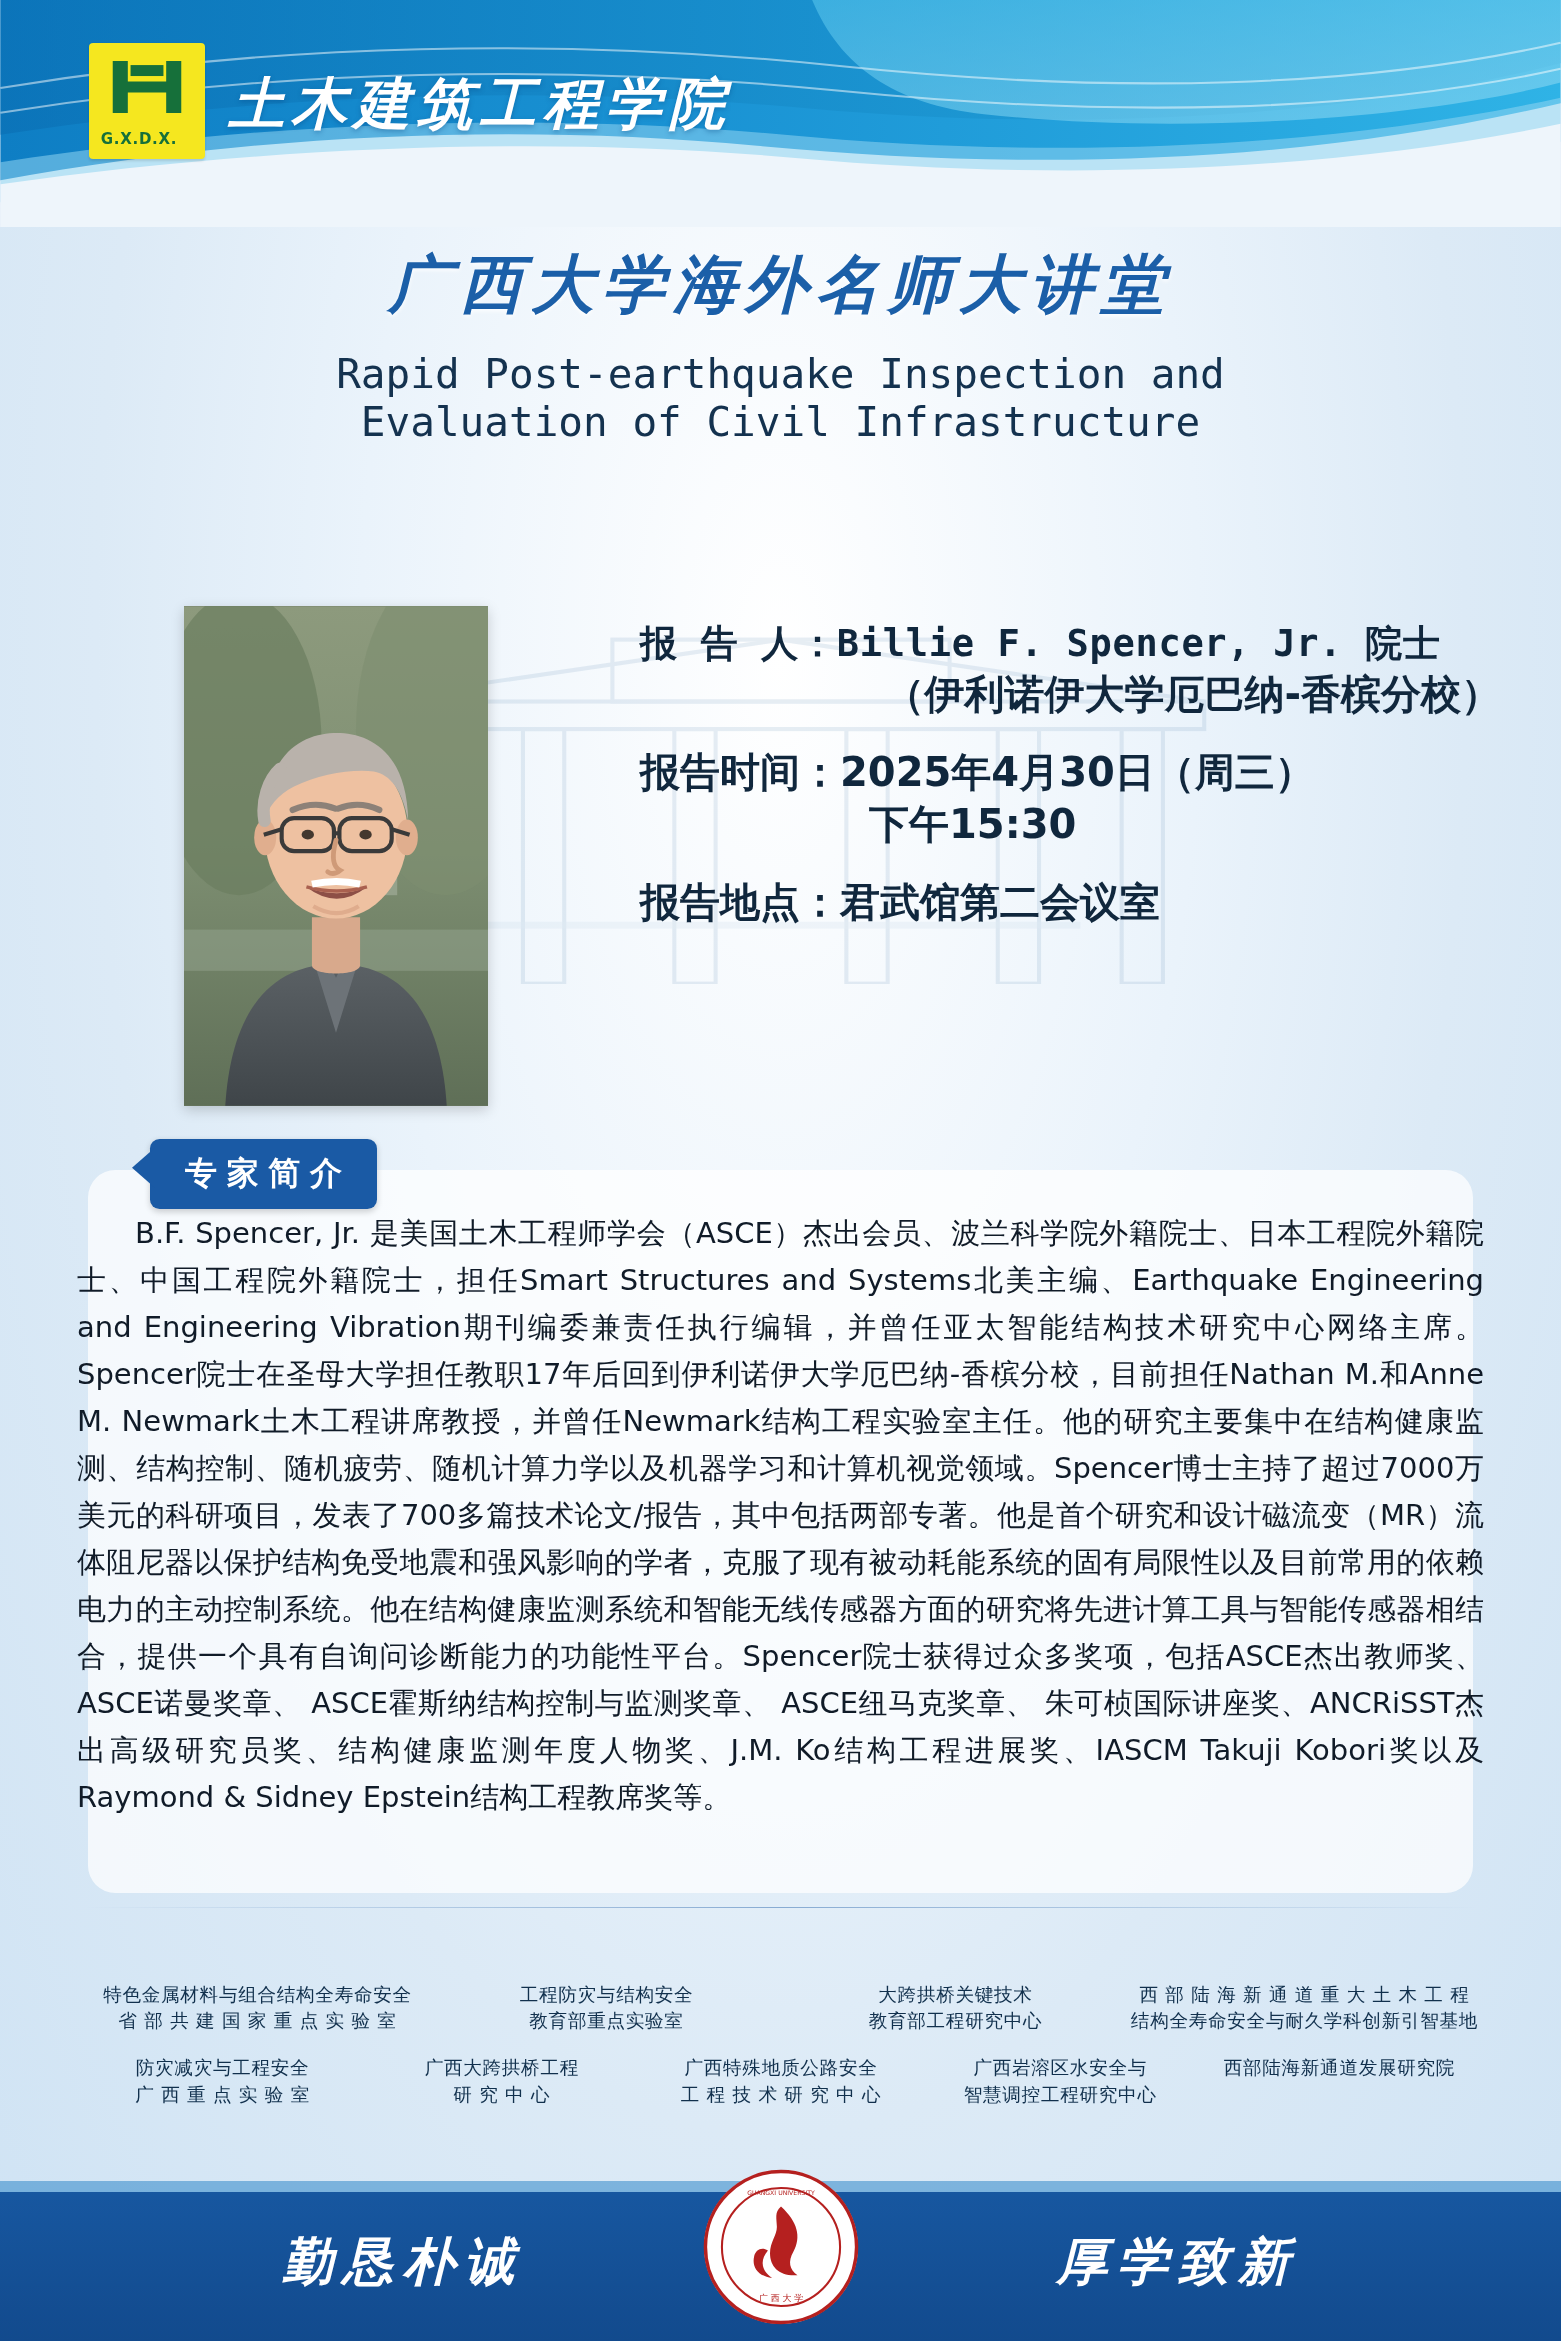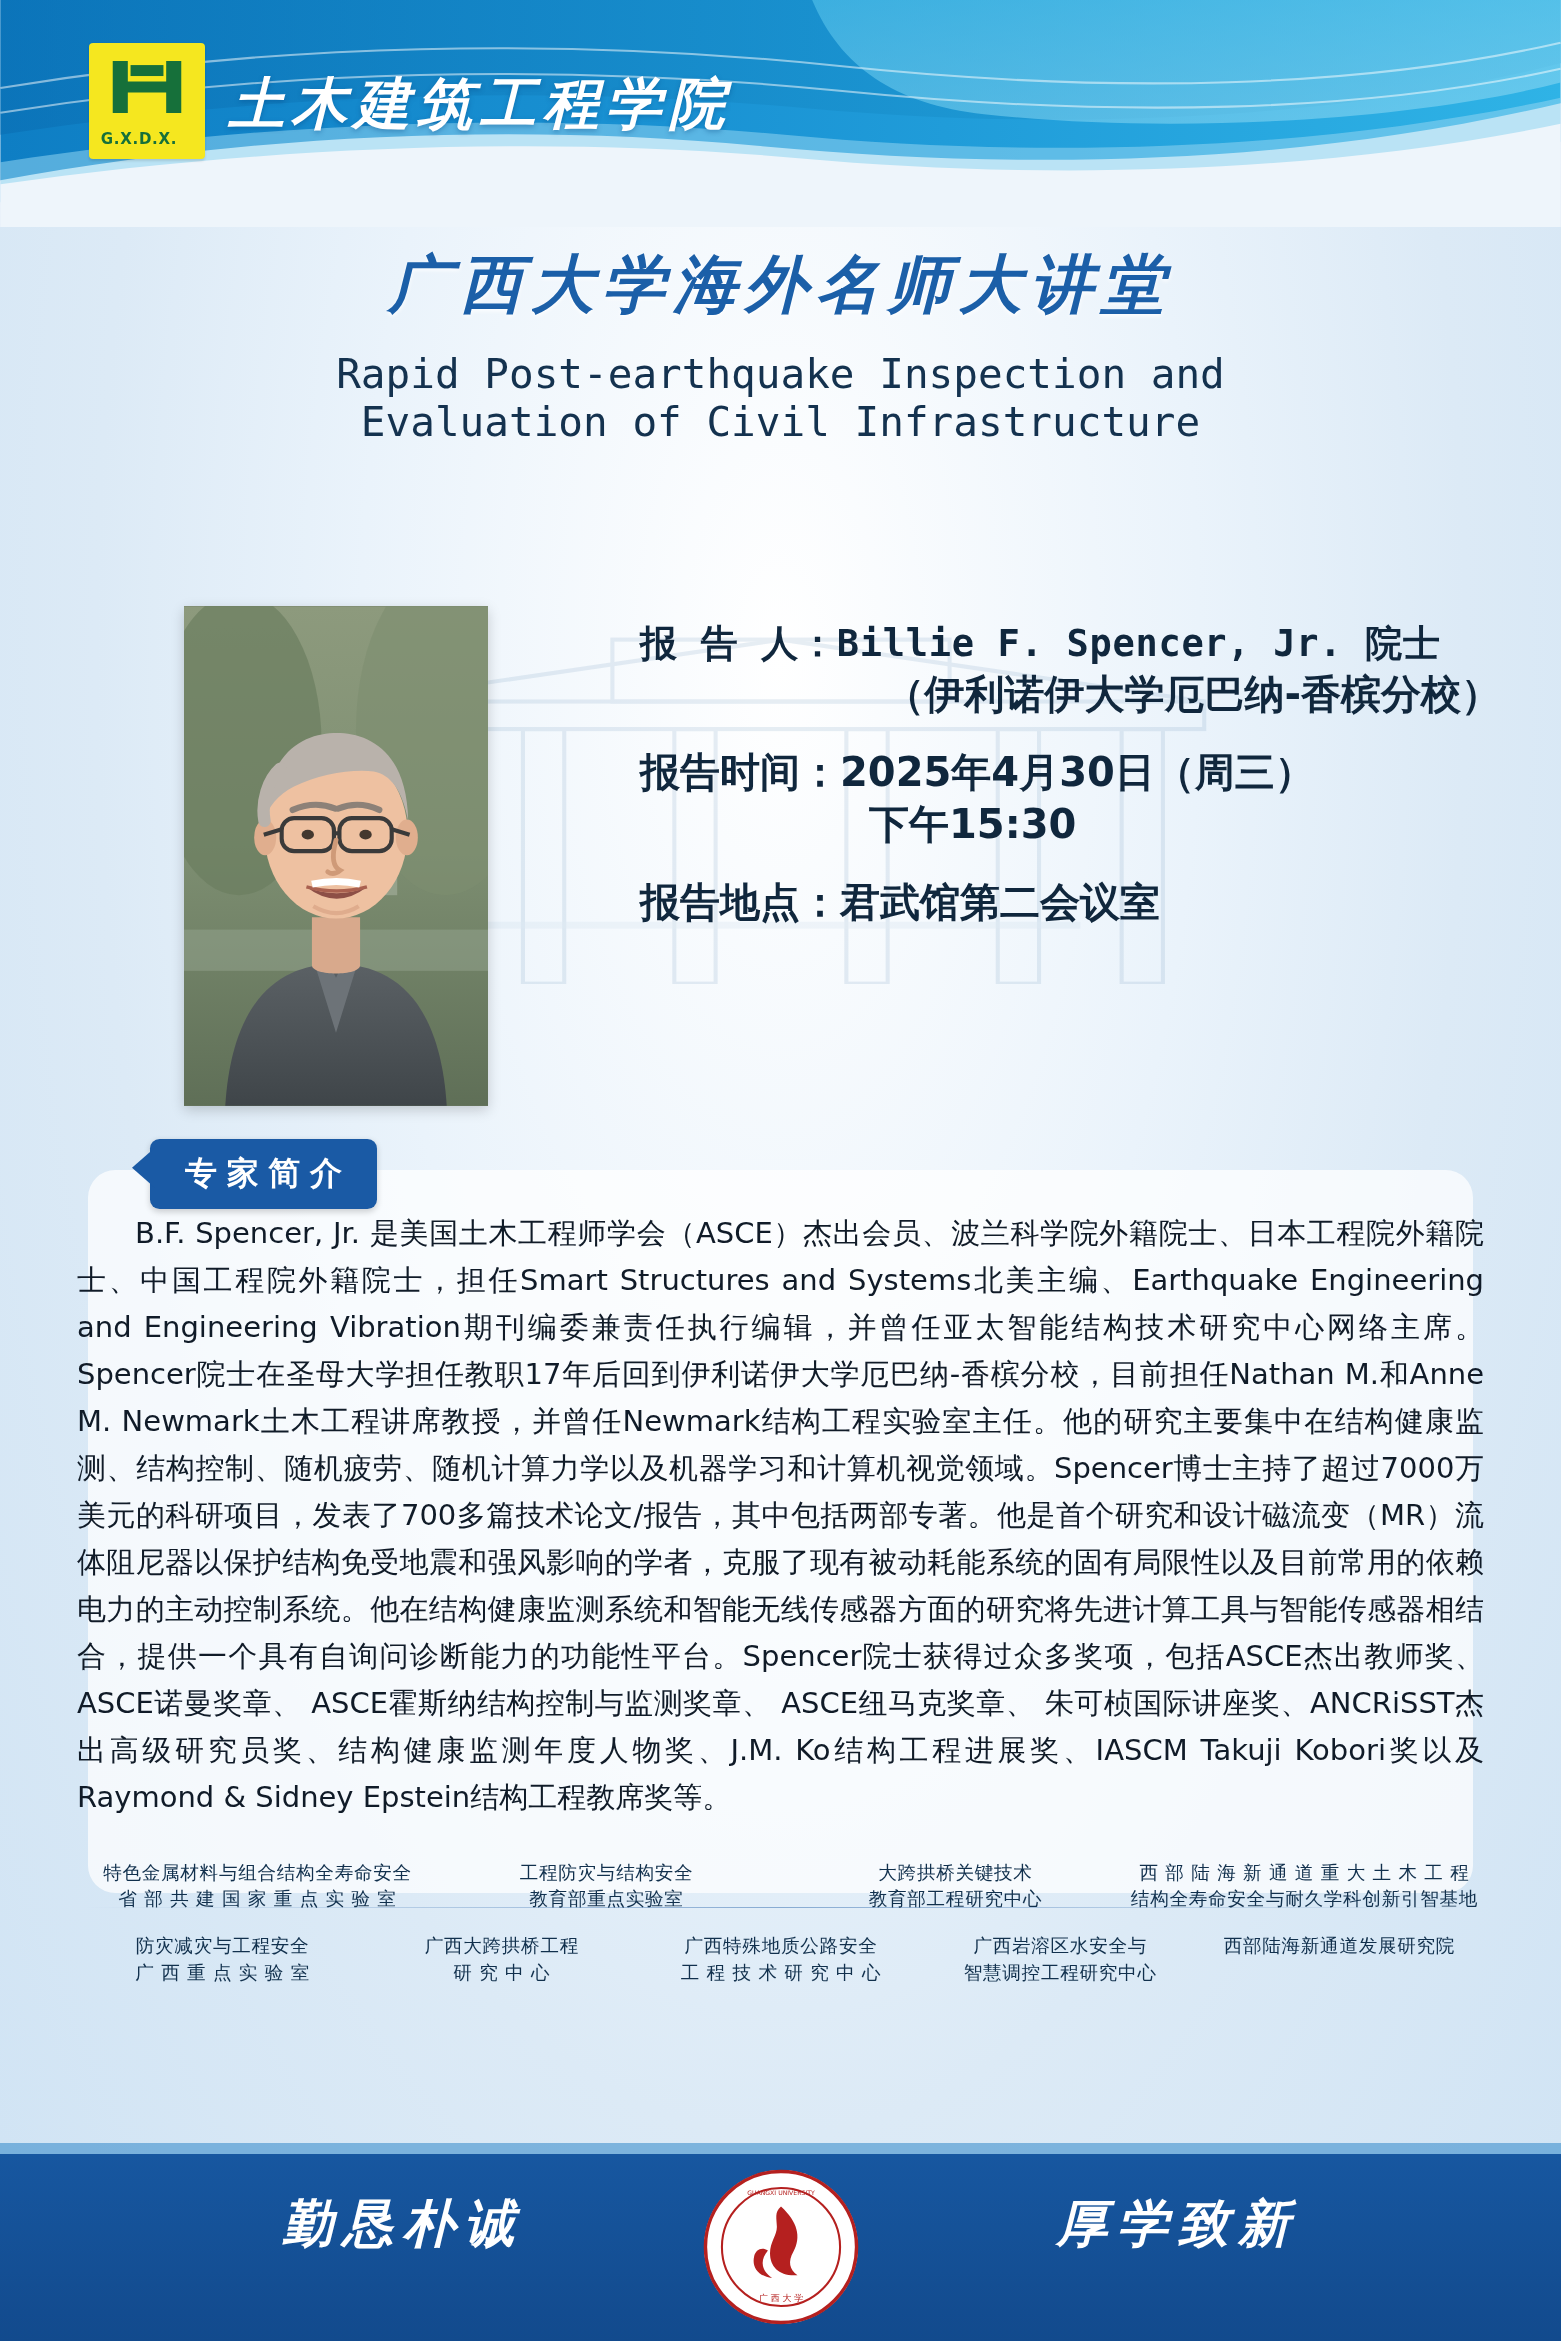--- a/index.html
+++ b/index.html
@@ -217,21 +217,21 @@
     color: #101b28;
     text-align: justify;
     text-justify: inter-ideograph;
     text-indent: 2em;
   }
 
   
   .labs {
     position: absolute;
     left: 83px;
-    top: 1860px;
+    top: 1982px;
     width: 1396px;
   }
   .labs-divider {
     position: absolute;
     left: 83px;
     top: 1907px;
     width: 1396px;
     height: 1.4px;
     background: linear-gradient(to right, rgba(26,90,165,0), rgba(26,90,165,.45), rgba(26,90,165,0));
   }
@@ -250,21 +250,21 @@
     white-space: pre-line;
     flex: 1;
   }
 
   
   .bottom-bar {
     position: absolute;
     left: 0;
     bottom: 0;
     width: 1561px;
-    height: 188px;
+    height: 150px;
     background: linear-gradient(180deg, #1757a0 0%, #124a8d 100%);
   }
   .bottom-bar::before {
     content: "";
     position: absolute;
     left: 0; top: -11px;
     width: 1561px; height: 11px;
     background: #2f86c9;
     opacity: .55;
   }

